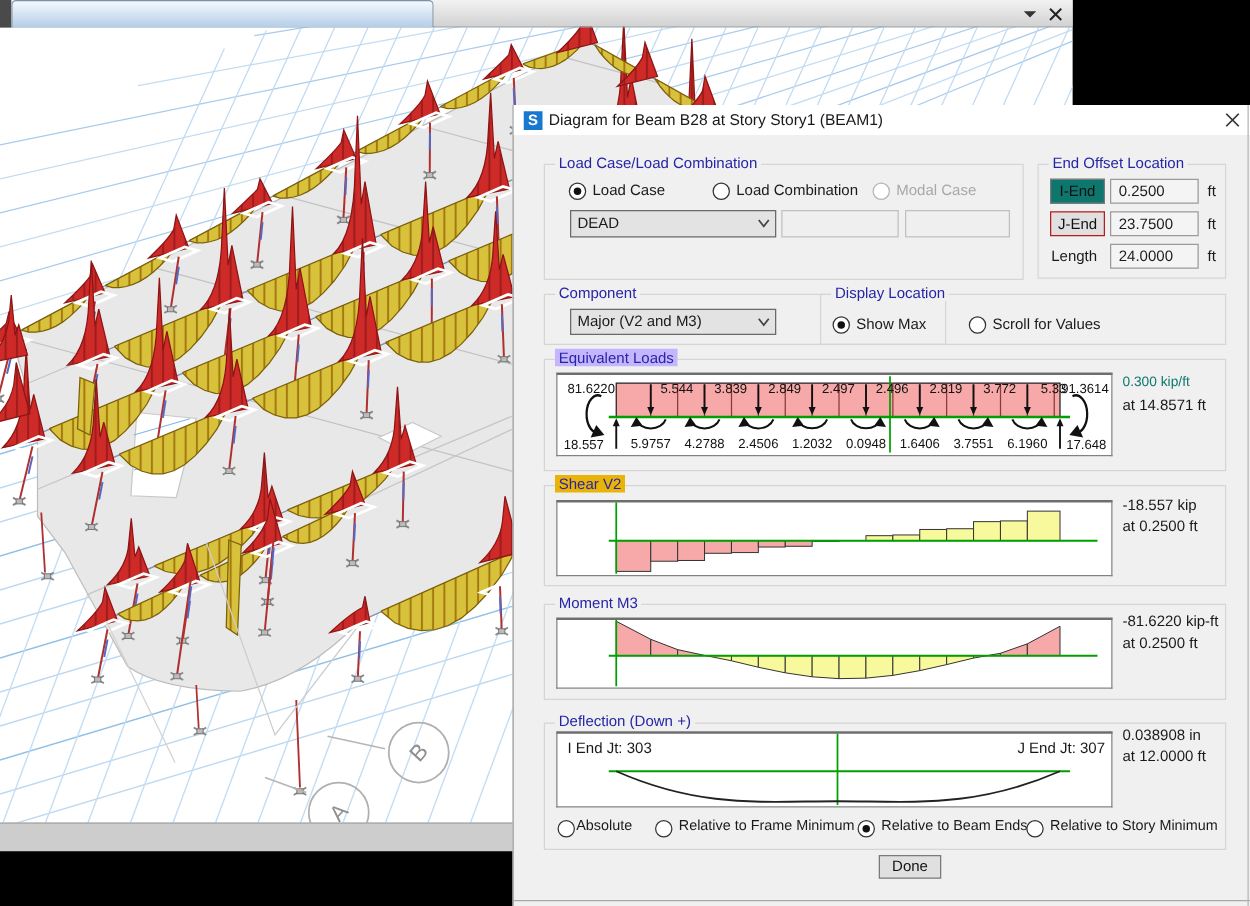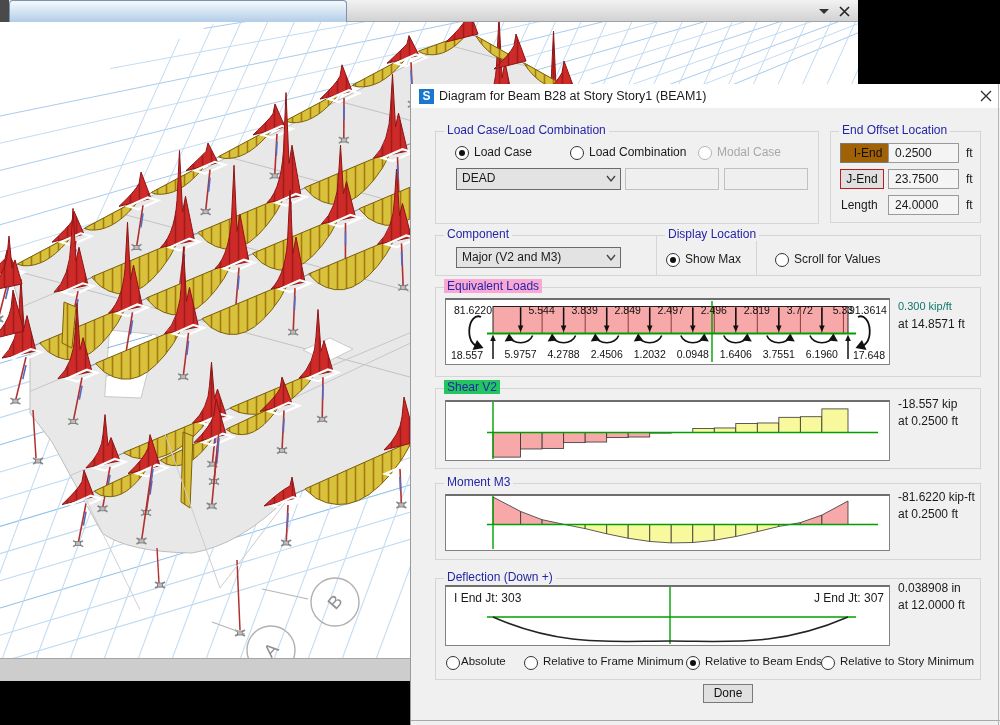--- a/index.html
+++ b/index.html
@@ -444,42 +444,42 @@
     </svg>
 <div style="position:absolute;left:24px;top:47px;width:382px;height:91px;border:1px solid #d5d5d5"></div>
     <div style="position:absolute;left:33px;top:39px;background:#f0f0f0;padding:0 3px;font-size:12px;color:#2525a8;white-space:nowrap">Load Case/Load Combination</div>
 <div style="position:absolute;left:419px;top:47px;width:149px;height:90px;border:1px solid #d5d5d5"></div>
     <div style="position:absolute;left:428px;top:39px;background:#f0f0f0;padding:0 3px;font-size:12px;color:#2525a8;white-space:nowrap">End Offset Location</div>
 <div style="position:absolute;left:24px;top:151px;width:320px;height:39px;border:1px solid #d5d5d5"></div>
     <div style="position:absolute;left:33px;top:143px;background:#f0f0f0;padding:0 3px;font-size:12px;color:#2525a8;white-space:nowrap">Component</div>
 <div style="position:absolute;left:245px;top:151px;width:323px;height:39px;border:1px solid #d5d5d5"></div>
     <div style="position:absolute;left:254px;top:143px;background:#f0f0f0;padding:0 3px;font-size:12px;color:#2525a8;white-space:nowrap">Display Location</div>
 <div style="position:absolute;left:24px;top:203px;width:544px;height:88px;border:1px solid #d5d5d5"></div>
-    <div style="position:absolute;left:33px;top:195px;background:#f9a8d4;padding:0 3px;font-size:12px;color:#2525a8;white-space:nowrap">Equivalent Loads</div>
+    <div style="position:absolute;left:33px;top:195px;background:#c4b5fd;padding:0 3px;font-size:12px;color:#2525a8;white-space:nowrap">Equivalent Loads</div>
 <div style="position:absolute;left:24px;top:304px;width:544px;height:79px;border:1px solid #d5d5d5"></div>
-    <div style="position:absolute;left:33px;top:296px;background:#22c55e;padding:0 3px;font-size:12px;color:#2525a8;white-space:nowrap">Shear V2</div>
+    <div style="position:absolute;left:33px;top:296px;background:#eab308;padding:0 3px;font-size:12px;color:#2525a8;white-space:nowrap">Shear V2</div>
 <div style="position:absolute;left:24px;top:399px;width:544px;height:75px;border:1px solid #d5d5d5"></div>
     <div style="position:absolute;left:33px;top:391px;background:#f0f0f0;padding:0 3px;font-size:12px;color:#2525a8;white-space:nowrap">Moment M3</div>
 <div style="position:absolute;left:24px;top:494px;width:544px;height:100px;border:1px solid #d5d5d5"></div>
     <div style="position:absolute;left:33px;top:486px;background:#f0f0f0;padding:0 3px;font-size:12px;color:#2525a8;white-space:nowrap">Deflection (Down +)</div>
 <div style="position:absolute;left:44px;top:62px;width:14px;height:14px;border-radius:50%;border:1px solid #333333;background:#fff;box-sizing:border-box"></div>
     <div style="position:absolute;left:48px;top:66px;width:6px;height:6px;border-radius:50%;background:#111"></div>
     <div style="position:absolute;left:63px;top:61px;font-size:12px;color:#1a1a1a;white-space:nowrap">Load Case</div>
 <div style="position:absolute;left:159px;top:62px;width:14px;height:14px;border-radius:50%;border:1px solid #333333;background:#fff;box-sizing:border-box"></div>
     <div style="position:absolute;left:178px;top:61px;font-size:12px;color:#1a1a1a;white-space:nowrap">Load Combination</div>
 <div style="position:absolute;left:287px;top:62px;width:14px;height:14px;border-radius:50%;border:1px solid #b5b5b5;background:#fff;box-sizing:border-box"></div>
     <div style="position:absolute;left:306px;top:61px;font-size:12px;color:#a8a8a8;white-space:nowrap">Modal Case</div>
 <div style="position:absolute;left:45px;top:84px;width:165px;height:22px;background:#e3e3e3;border:1px solid #6a6a6a;box-sizing:border-box"></div>
     <div style="position:absolute;left:51px;top:87px;font-size:12px;color:#1a1a1a">DEAD</div>
     <svg style="position:absolute;left:195px;top:91.0px" width="10" height="8">
       <path d="M1,1 L5,6 L9,1" fill="none" stroke="#444" stroke-width="1.4"></path>
     </svg>
 <div style="position:absolute;left:214px;top:84px;width:94px;height:22px;background:#efefef;border:1px solid #c0c0c0;box-sizing:border-box"></div>
 <div style="position:absolute;left:313px;top:84px;width:84px;height:22px;background:#efefef;border:1px solid #c0c0c0;box-sizing:border-box"></div>
-<div style="position:absolute;left:429px;top:59px;width:56px;height:20px;background:#a16207;border:1px solid #7a7a7a;box-sizing:border-box;text-align:center;font-size:12px;color:#111;line-height:18px">I-End</div>
+<div style="position:absolute;left:429px;top:59px;width:44px;height:20px;background:#0f766e;border:1px solid #7a7a7a;box-sizing:border-box;text-align:center;font-size:12px;color:#111;line-height:18px">I-End</div>
 <div style="position:absolute;left:477px;top:59px;width:71px;height:20px;background:#f4f4f4;border:1px solid #9a9a9a;box-sizing:border-box"></div>
     <div style="position:absolute;left:484px;top:62px;font-size:12px;color:#1a1a1a">0.2500</div>
 <div style="position:absolute;left:555px;top:62px;font-size:12px;color:#1a1a1a;white-space:nowrap">ft</div>
 <div style="position:absolute;left:429px;top:85px;width:44px;height:20px;background:#e0e0e0;border:1px solid #b91c1c;box-sizing:border-box;text-align:center;font-size:12px;color:#111;line-height:18px">J-End</div>
 <div style="position:absolute;left:477px;top:85px;width:71px;height:20px;background:#f4f4f4;border:1px solid #9a9a9a;box-sizing:border-box"></div>
     <div style="position:absolute;left:484px;top:88px;font-size:12px;color:#1a1a1a">23.7500</div>
 <div style="position:absolute;left:555px;top:88px;font-size:12px;color:#1a1a1a;white-space:nowrap">ft</div>
 <div style="position:absolute;left:430px;top:114px;font-size:12px;color:#1a1a1a;white-space:nowrap">Length</div>
 <div style="position:absolute;left:477px;top:111px;width:71px;height:20px;background:#f4f4f4;border:1px solid #9a9a9a;box-sizing:border-box"></div>
     <div style="position:absolute;left:484px;top:114px;font-size:12px;color:#1a1a1a">24.0000</div>

